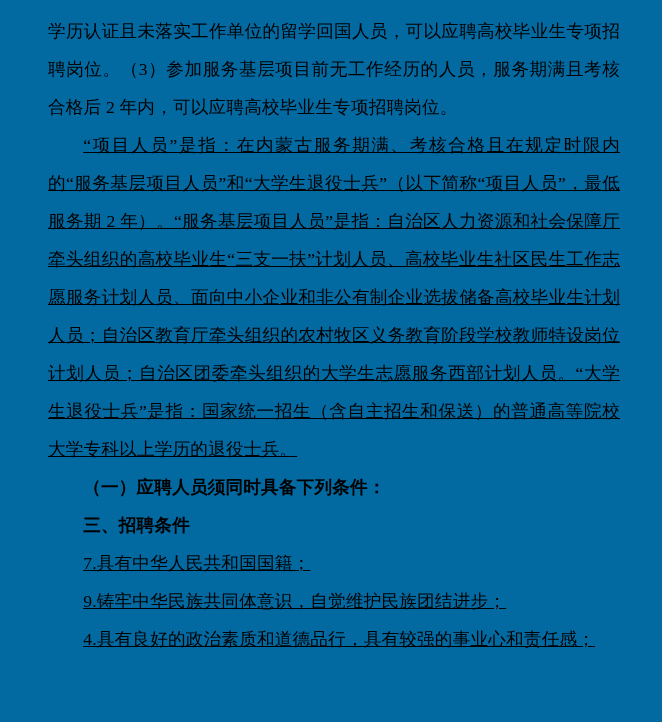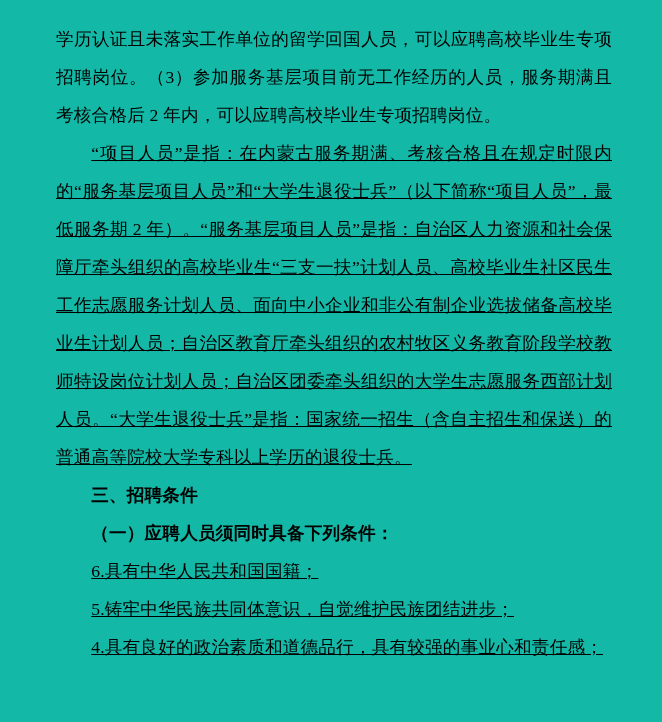--- a/index.html
+++ b/index.html
@@ -10,22 +10,22 @@
   body {
     width: 662px;
     height: 722px;
     overflow: hidden;
     font-family: "Liberation Serif", "DejaVu Serif", serif;
   }
   .page {
     position: relative;
     width: 662px;
     height: 722px;
-    background: #14b8a6;
-    padding: 12px;
+    background: #0369a1;
+    padding: 4px;
     box-sizing: border-box;
   }
   .doc-body {
     padding: 8px 38px 0 44px;
     box-sizing: border-box;
   }
   p.para {
     margin: 0 0 0 0;
     font-size: 17.6px;
     line-height: 38px;
@@ -47,25 +47,25 @@
 </head>
 <body>
 
 <div class="page">
   <div class="doc-body">
 
     <p class="para">学历认证且未落实工作单位的留学回国人员，可以应聘高校毕业生专项招聘岗位。（3）参加服务基层项目前无工作经历的人员，服务期满且考核合格后 2 年内，可以应聘高校毕业生专项招聘岗位。</p>
 
     <p class="para indent2">“项目人员”是指：在内蒙古服务期满、考核合格且在规定时限内的“服务基层项目人员”和“大学生退役士兵”（以下简称“项目人员”，最低服务期 2 年）。“服务基层项目人员”是指：自治区人力资源和社会保障厅牵头组织的高校毕业生“三支一扶”计划人员、高校毕业生社区民生工作志愿服务计划人员、面向中小企业和非公有制企业选拔储备高校毕业生计划人员；自治区教育厅牵头组织的农村牧区义务教育阶段学校教师特设岗位计划人员；自治区团委牵头组织的大学生志愿服务西部计划人员。“大学生退役士兵”是指：国家统一招生（含自主招生和保送）的普通高等院校大学专科以上学历的退役士兵。</p>
 
+    <p class="para heading">（一）应聘人员须同时具备下列条件：</p>
+
     <p class="para heading">三、招聘条件</p>
 
-    <p class="para heading">（一）应聘人员须同时具备下列条件：</p>
-
-    <p class="para indent2">6.具有中华人民共和国国籍；</p>
+    <p class="para indent2">7.具有中华人民共和国国籍；</p>
 
 
-    <p class="para indent2">5.铸牢中华民族共同体意识，自觉维护民族团结进步；</p>
+    <p class="para indent2">9.铸牢中华民族共同体意识，自觉维护民族团结进步；</p>
 
     <p class="para indent2">4.具有良好的政治素质和道德品行，具有较强的事业心和责任感；</p>
 
   </div>
 </div>
 
 </body></html>

